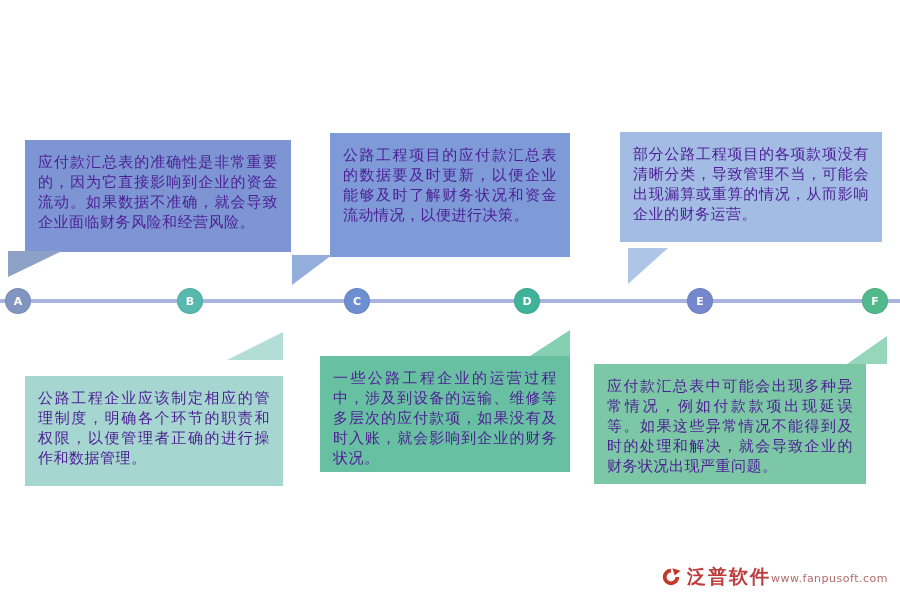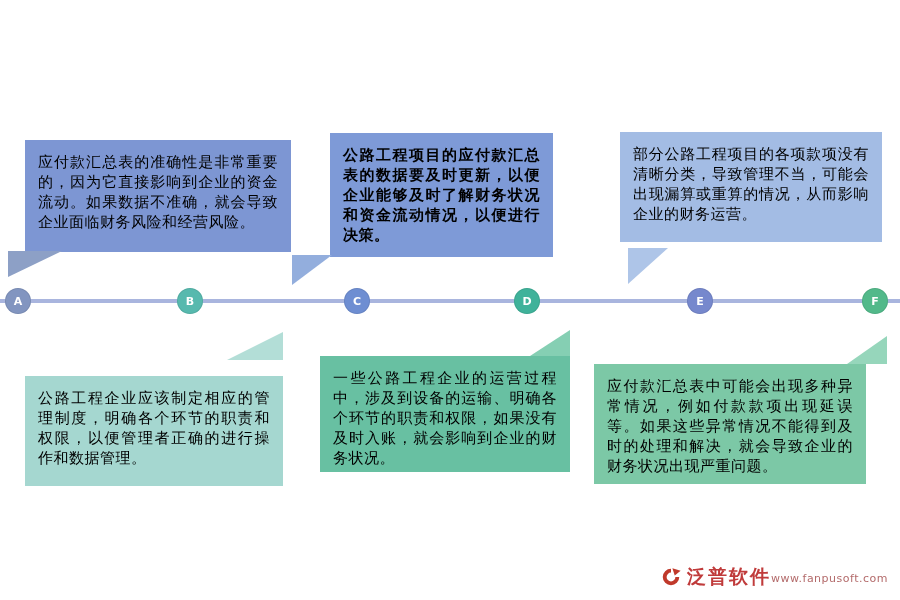--- a/index.html
+++ b/index.html
@@ -40,27 +40,27 @@
   .node-e { left: 687px; background: #7688cd; }
   .node-f { left: 862px; background: #52b98a; }
 
   
   .callout {
     position: absolute;
     box-sizing: border-box;
     padding: 12px 13px;
     font-size: 15px;
     line-height: 20px;
-    color: #000000;
+    color: #4c1d95;
     text-align: justify;
     letter-spacing: 0.5px;
   }
   .callout p { margin: 0; }
   .box-a { left: 25px;  top: 140px; width: 266px; height: 112px; background: #7d96d3; }
-  .box-c { left: 330px; top: 133px; width: 223px; height: 124px; background: #7e9ad7; font-weight: bold; }
+  .box-c { left: 330px; top: 133px; width: 240px; height: 124px; background: #7e9ad7; }
   .box-e { left: 620px; top: 132px; width: 262px; height: 110px; background: #a3bce4; font-family: Liberation Serif, serif; }
   .box-b { left: 25px;  top: 376px; width: 258px; height: 110px; background: #a5d7d0; }
   .box-d { left: 320px; top: 356px; width: 250px; height: 116px; background: #68c0a2; }
   .box-f { left: 594px; top: 364px; width: 272px; height: 120px; background: #7cc8a6; }
 
   
   .tail { position: absolute; }
   .tail-top    { clip-path: polygon(0 0, 100% 0, 0 100%); }     
   .tail-bottom { clip-path: polygon(100% 0, 100% 100%, 0 100%);} 
   .tail-a { left: 8px;   top: 251px; width: 54px; height: 26px; background: #8da0c6; }
@@ -137,21 +137,21 @@
     <p>部分公路工程项目的各项款项没有清晰分类，导致管理不当，可能会出现漏算或重算的情况，从而影响企业的财务运营。</p>
   </div>
   <div class="tail tail-top tail-e"></div>
 
   <div class="callout box-b">
     <p>公路工程企业应该制定相应的管理制度，明确各个环节的职责和权限，以便管理者正确的进行操作和数据管理。</p>
   </div>
   <div class="tail tail-bottom tail-b"></div>
 
   <div class="callout box-d">
-    <p>一些公路工程企业的运营过程中，涉及到设备的运输、明确各个环节的职责和权限，如果没有及时入账，就会影响到企业的财务状况。</p>
+    <p>一些公路工程企业的运营过程中，涉及到设备的运输、维修等多层次的应付款项，如果没有及时入账，就会影响到企业的财务状况。</p>
   </div>
   <div class="tail tail-bottom tail-d"></div>
 
   <div class="callout box-f">
     <p>应付款汇总表中可能会出现多种异常情况，例如付款款项出现延误等。如果这些异常情况不能得到及时的处理和解决，就会导致企业的财务状况出现严重问题。</p>
   </div>
   <div class="tail tail-bottom tail-f"></div>
 
   <div class="brand">
     <div class="brand-row">

